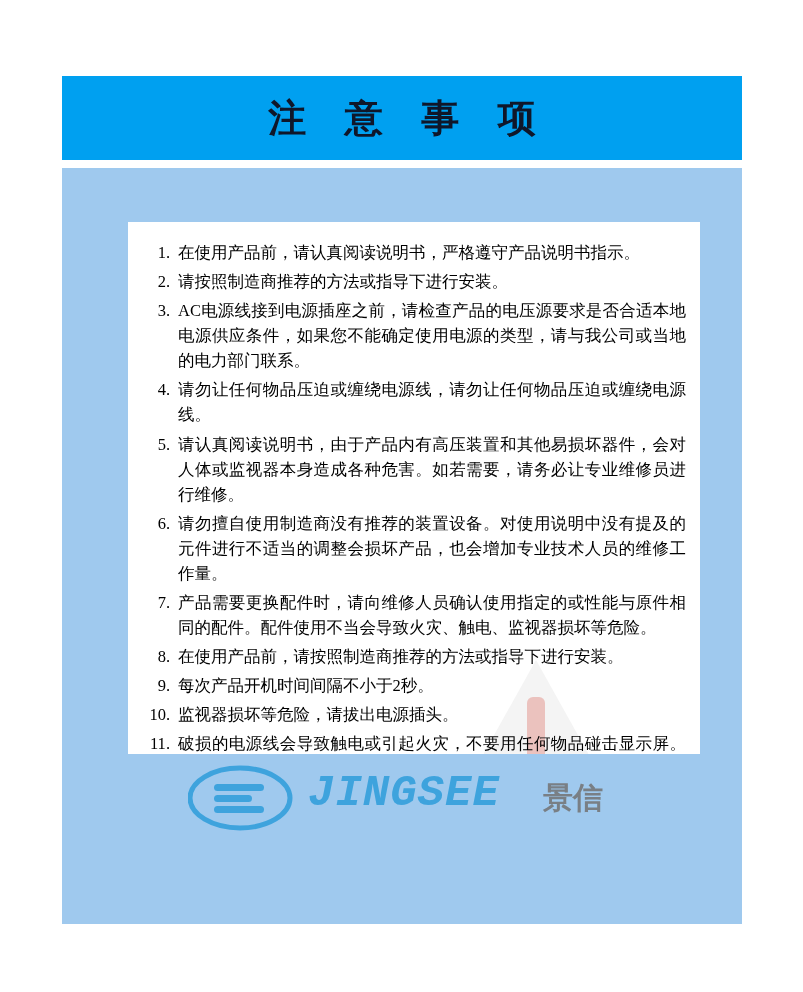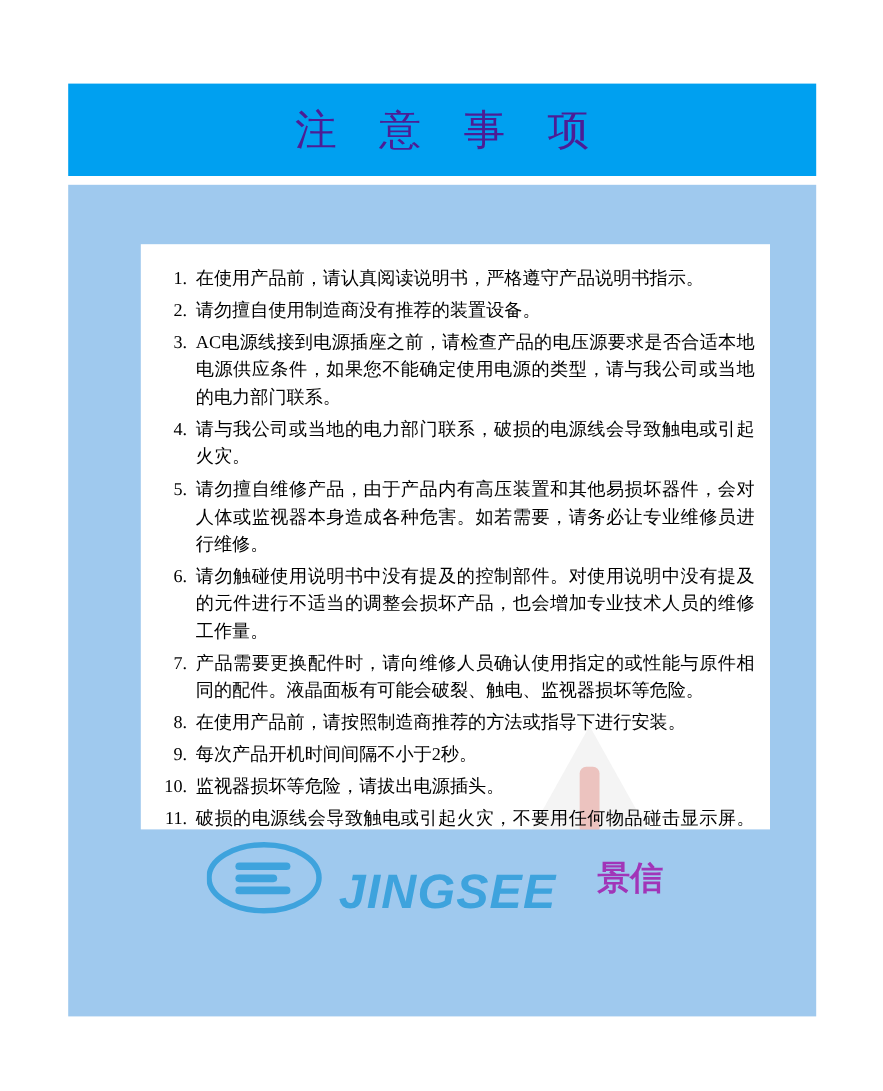--- a/index.html
+++ b/index.html
@@ -36,23 +36,23 @@
     left: 62px;
     top: 76px;
     width: 680px;
     height: 84px;
     background: #00a0f0;
     display: flex;
     align-items: center;
     justify-content: center;
   }
   .header-title {
-    color: #4c1d95;
+    color: #0f172a;
     font-family: "Liberation Sans", sans-serif;
-    font-weight: normal;
+    font-weight: bold;
     font-size: 38px;
     letter-spacing: 14px;
     text-indent: 14px;
   }
 
   
   .content-card {
     position: absolute;
     left: 128px;
     top: 222px;
@@ -108,36 +108,35 @@
     top: 762px;
     width: 450px;
     height: 72px;
     pointer-events: none;
     opacity: 0.85;
   }
   .logo-text {
     position: absolute;
     left: 120px;
     top: 6px;
-    font-family: Liberation Sans, sans-serif;
+    font-family: Liberation Mono, monospace;
     font-weight: bold;
     font-style: italic;
     font-size: 44px;
     color: #2e9ddb;
     letter-spacing: 1px;
-    margin-top: 18px;
   }
   .logo-cn {
     position: absolute;
     left: 355px;
     top: 16px;
     font-family: "Liberation Sans", sans-serif;
     font-weight: bold;
     font-size: 30px;
-    color: #a21caf;
+    color: #737373;
   }
 </style>
 </head>
 <body>
 
 <div class="page">
 
   <div class="blue-panel"></div>
 
   <div class="header-bar">
@@ -147,26 +146,26 @@
   <div class="content-card">
 
     <svg class="watermark" viewBox="0 0 180 170">
       <polygon points="90,8 176,162 4,162" fill="#b9b9b9" opacity="0.55"></polygon>
       <rect x="81" y="45" width="18" height="62" rx="6" fill="#c0392b"></rect>
       <circle cx="90" cy="127" r="11" fill="#c0392b"></circle>
     </svg>
 
     <ol class="notice-list">
       <li>在使用产品前，请认真阅读说明书，严格遵守产品说明书指示。</li>
-      <li>请勿擅自使用制造商没有推荐的装置设备。</li>
+      <li>请按照制造商推荐的方法或指导下进行安装。</li>
       <li>AC电源线接到电源插座之前，请检查产品的电压源要求是否合适本地电源供应条件，如果您不能确定使用电源的类型，请与我公司或当地的电力部门联系。</li>
-      <li>请与我公司或当地的电力部门联系，破损的电源线会导致触电或引起火灾。</li>
-      <li>请勿擅自维修产品，由于产品内有高压装置和其他易损坏器件，会对人体或监视器本身造成各种危害。如若需要，请务必让专业维修员进行维修。</li>
-      <li>请勿触碰使用说明书中没有提及的控制部件。对使用说明中没有提及的元件进行不适当的调整会损坏产品，也会增加专业技术人员的维修工作量。</li>
-      <li>产品需要更换配件时，请向维修人员确认使用指定的或性能与原件相同的配件。液晶面板有可能会破裂、触电、监视器损坏等危险。</li>
+      <li>请勿让任何物品压迫或缠绕电源线，请勿让任何物品压迫或缠绕电源线。</li>
+      <li>请认真阅读说明书，由于产品内有高压装置和其他易损坏器件，会对人体或监视器本身造成各种危害。如若需要，请务必让专业维修员进行维修。</li>
+      <li>请勿擅自使用制造商没有推荐的装置设备。对使用说明中没有提及的元件进行不适当的调整会损坏产品，也会增加专业技术人员的维修工作量。</li>
+      <li>产品需要更换配件时，请向维修人员确认使用指定的或性能与原件相同的配件。配件使用不当会导致火灾、触电、监视器损坏等危险。</li>
       <li>在使用产品前，请按照制造商推荐的方法或指导下进行安装。</li>
       <li>每次产品开机时间间隔不小于2秒。</li>
       <li>监视器损坏等危险，请拔出电源插头。</li>
       <li>破损的电源线会导致触电或引起火灾，不要用任何物品碰击显示屏。如果本机从高处掉落或受到撞击，液晶面板有可能会破裂，此时请立即停止使用产品。</li>
     </ol>
   </div>
 
   <div class="logo-watermark">
     <svg width="450" height="72" viewBox="0 0 450 72">
       <g fill="#2e9ddb">

